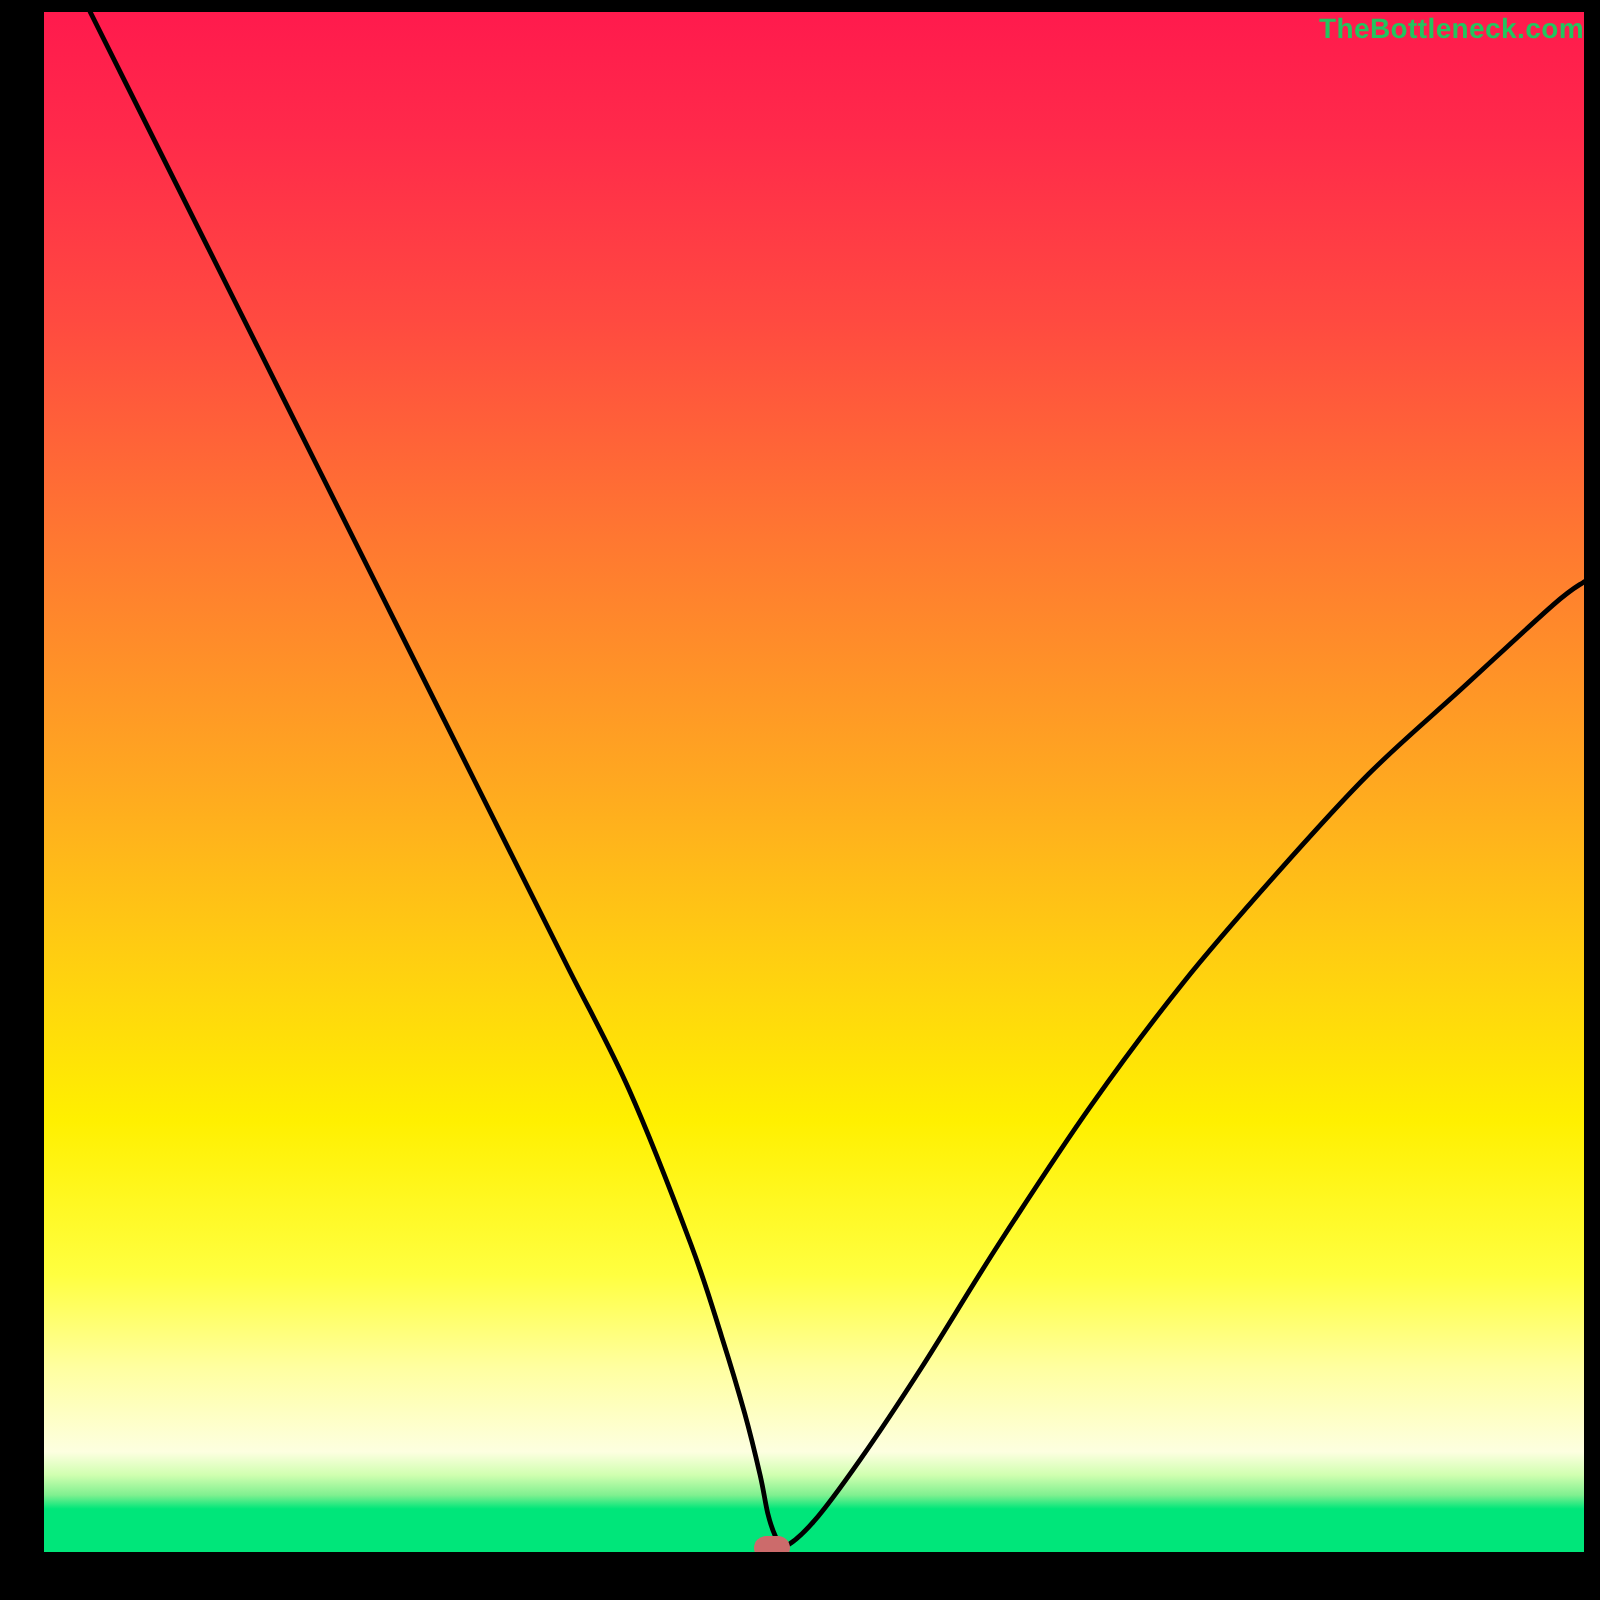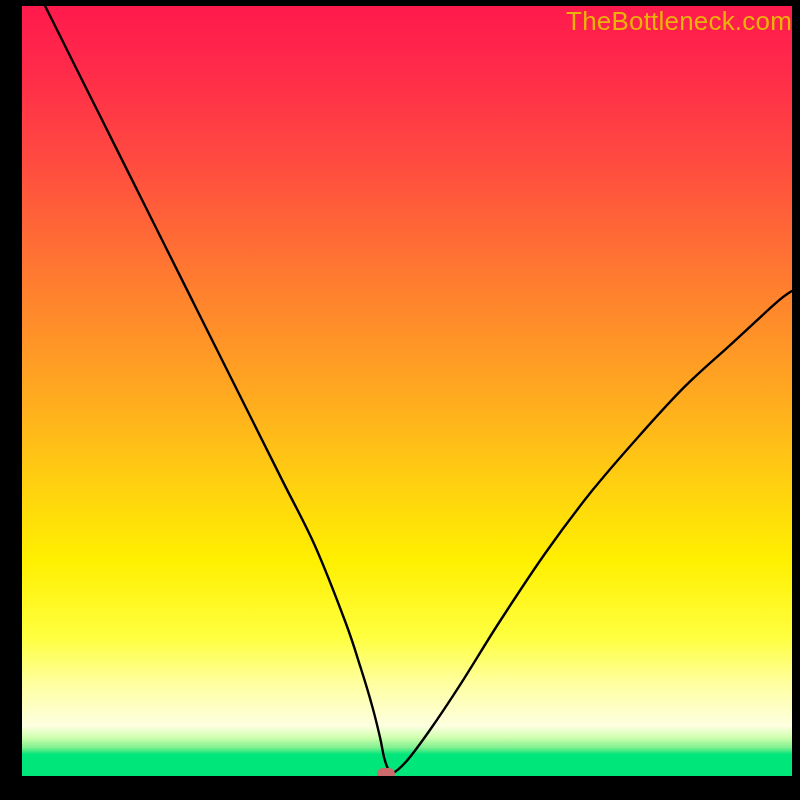--- a/index.html
+++ b/index.html
@@ -31,23 +31,23 @@
       #d0ffb0 95%,
       #80f090 96.3%,
       #00e67a 97.2%,
       #00e67a 100%
     );
   }
   .watermark {
     position: absolute;
     top: 6px;
     right: 8px;
-    color: #eab308;
-    font-size: 26px;
-    font-weight: 400;
+    color: #22c55e;
+    font-size: 14px;
+    font-weight: 700;
     letter-spacing: 0.2px;
     z-index: 10;
   }
   .curve-svg {
     position: absolute;
     left: 0; top: 0;
     width: 100%;
     height: 100%;
   }
   .marker {

